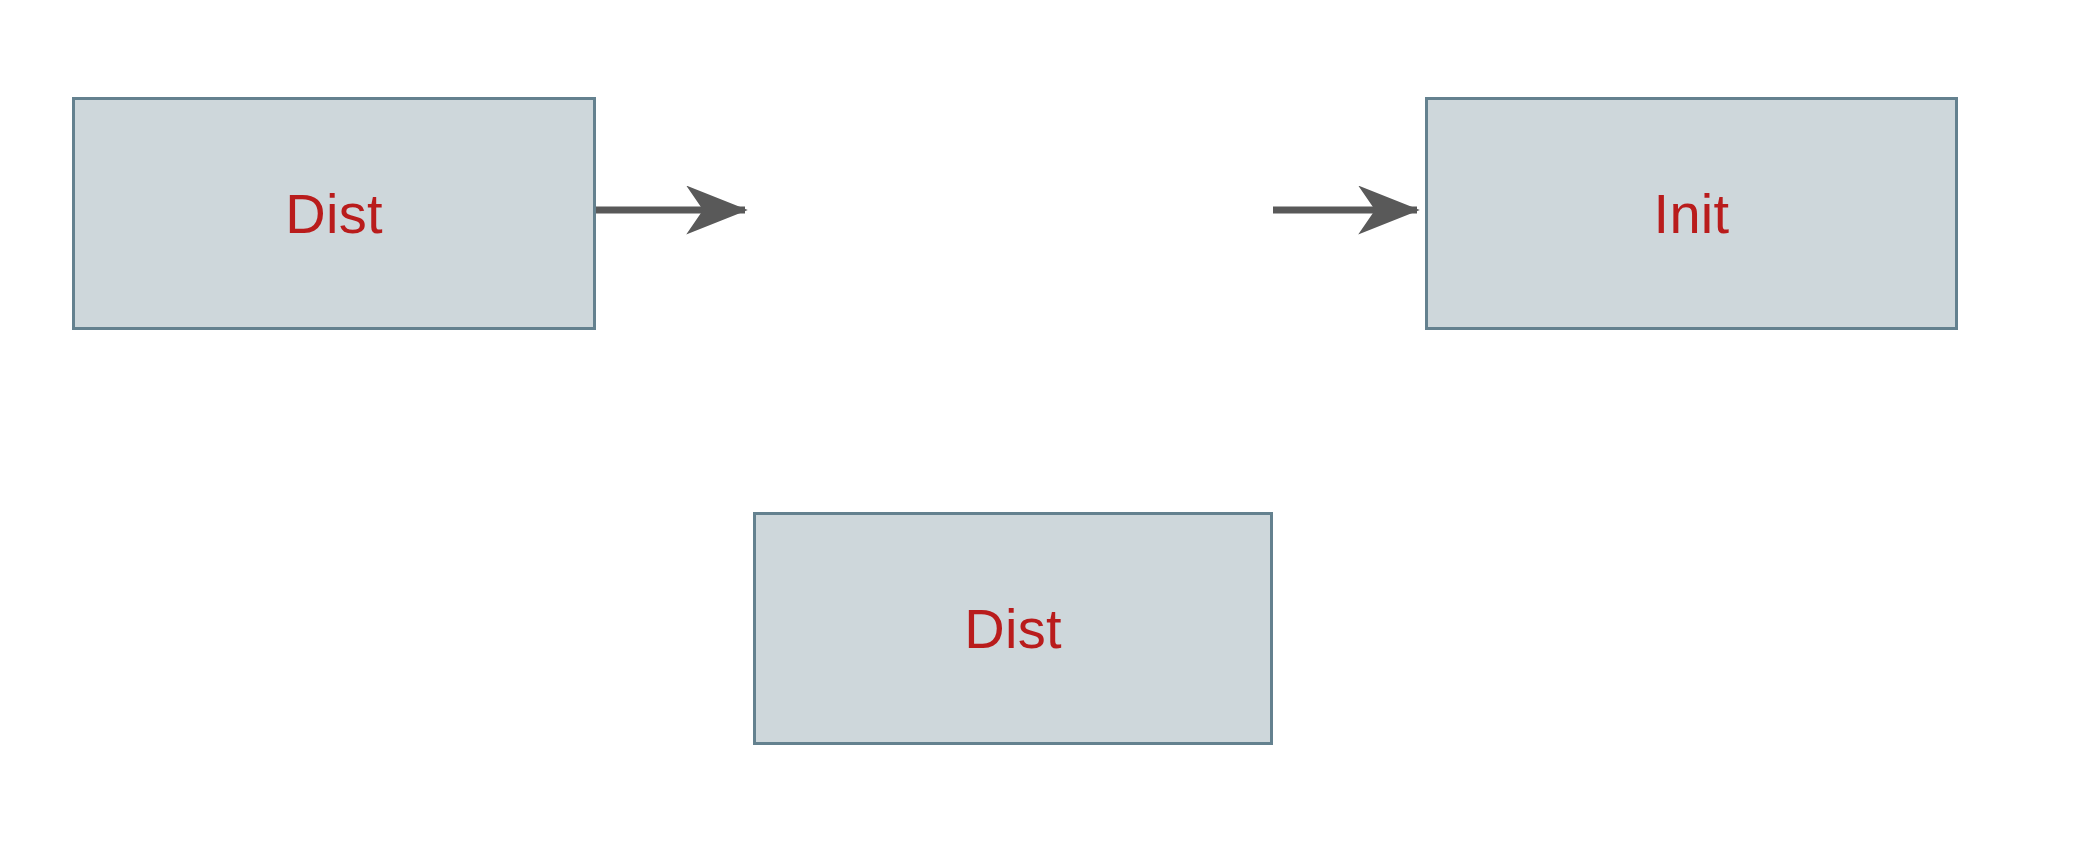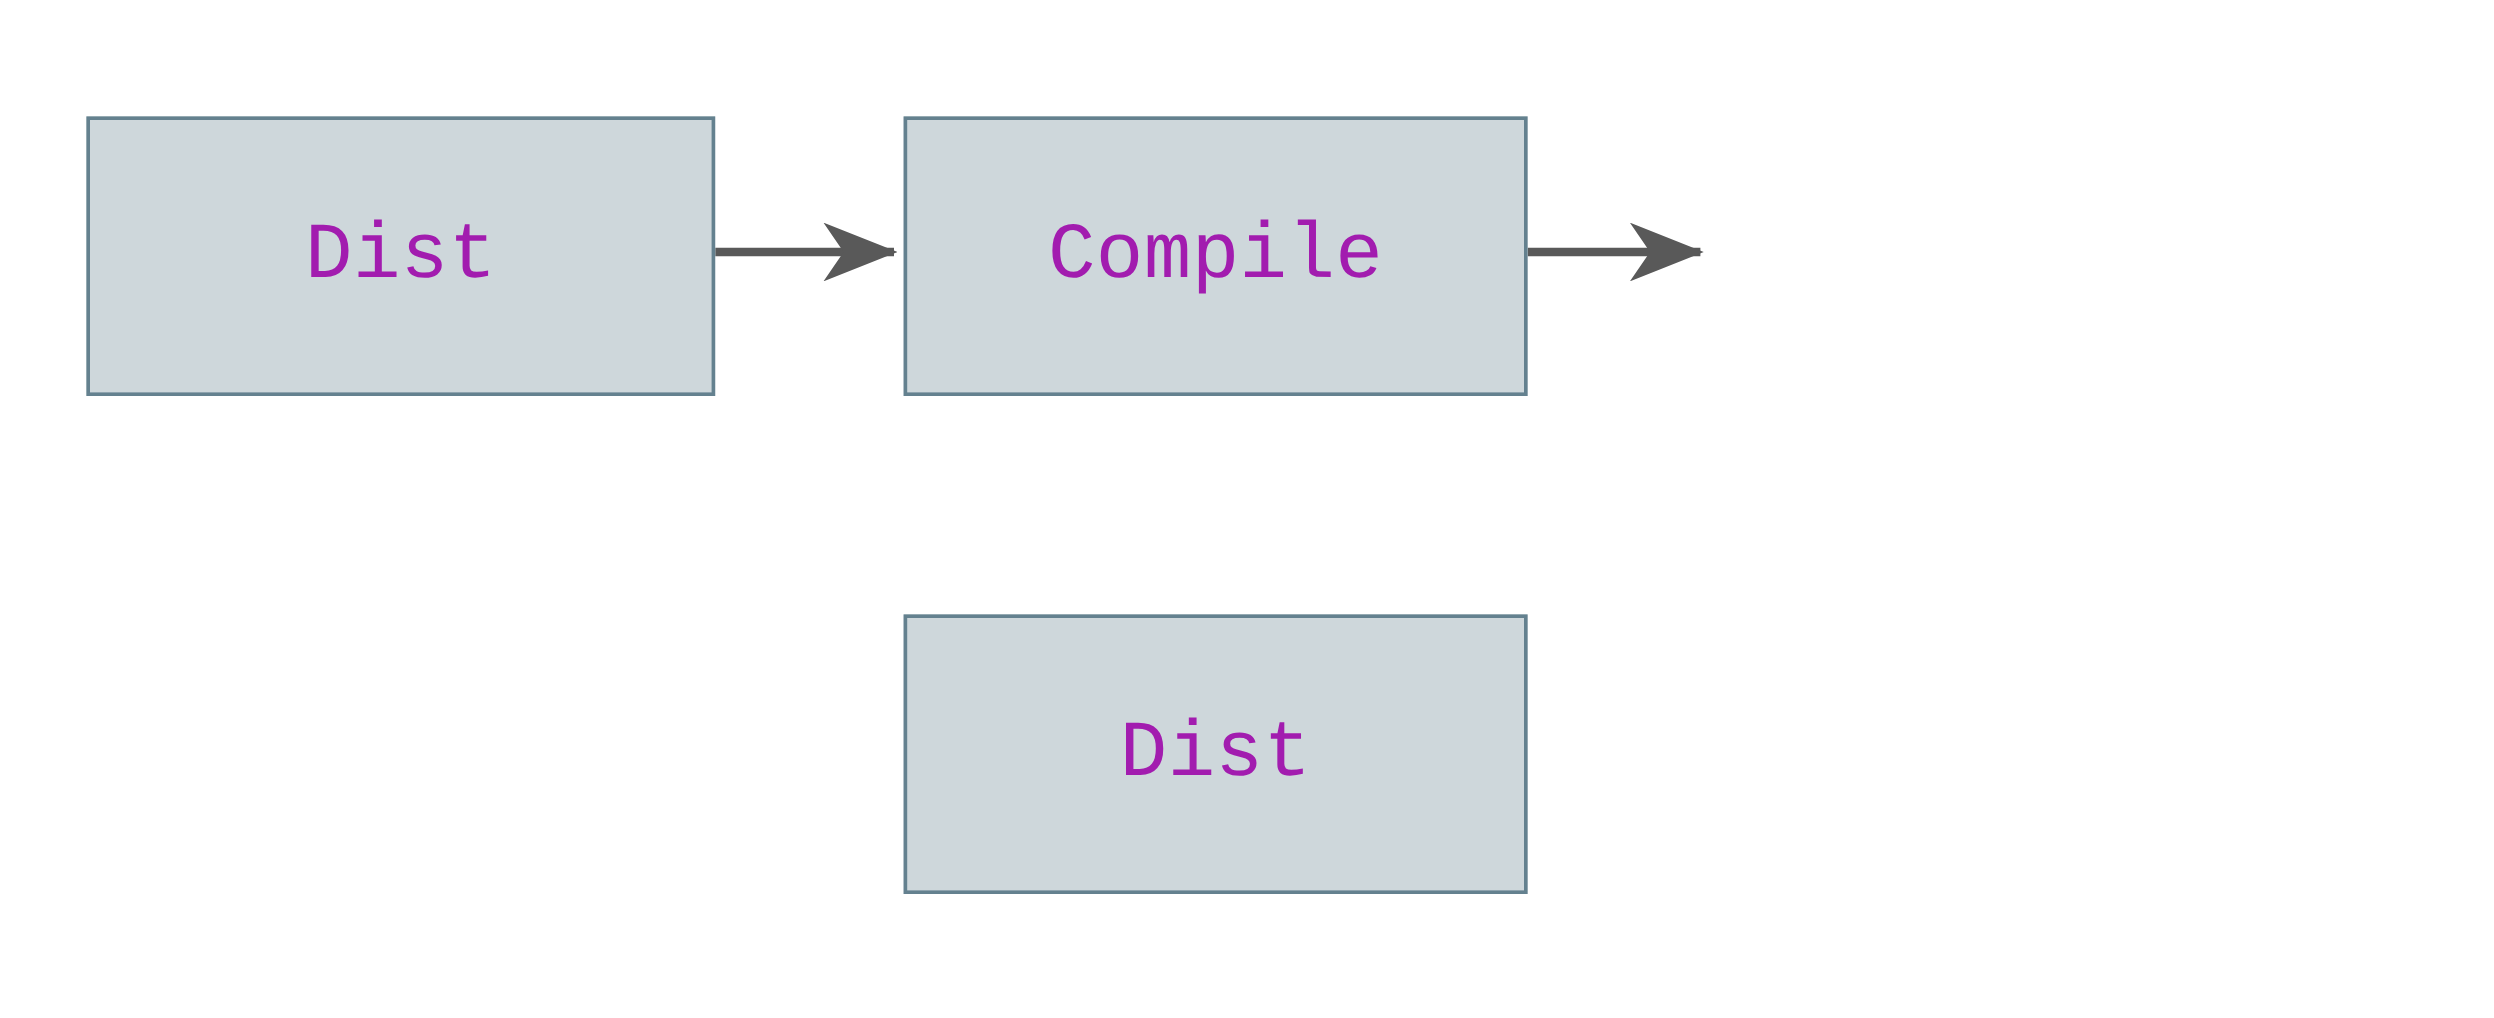--- a/index.html
+++ b/index.html
@@ -21,24 +21,24 @@
   .node-box {
     position: absolute;
     box-sizing: border-box;
     background: #ced7db;
     border: 3px solid #64818f;
     display: flex;
     align-items: center;
     justify-content: center;
   }
   .node-label {
-    font-family: Liberation Mono, monospace;
-    font-size: 66px;
+    font-family: Liberation Sans, sans-serif;
+    font-size: 56px;
     font-weight: 400;
-    color: #a21caf;
+    color: #b91c1c;
     line-height: 1;
     letter-spacing: 0.3px;
     white-space: nowrap;
     user-select: none;
   }
   .edge-layer {
     position: absolute;
     left: 0;
     top: 0;
     width: 2078px;
@@ -67,22 +67,22 @@
 
     <g>
       <line class="edge-path" x1="1273" y1="210" x2="1417" y2="210" stroke="#595959" stroke-width="7" marker-end="url(#barbed-arrowhead)"></line>
     </g>
   </svg>
 
   <div class="node-box" style="left:72px; top:97px; width:524px; height:233px;">
     <span class="node-label">Dist</span>
   </div>
 
-  <div class="node-box" style="left:753px; top:97px; width:520px; height:233px;">
-    <span class="node-label">Compile</span>
+
+  <div class="node-box" style="left:1425px; top:97px; width:533px; height:233px;">
+    <span class="node-label">Init</span>
   </div>
-
 
   <div class="node-box" style="left:753px; top:512px; width:520px; height:233px;">
     <span class="node-label">Dist</span>
   </div>
 
 </div>
 
 </body></html>

